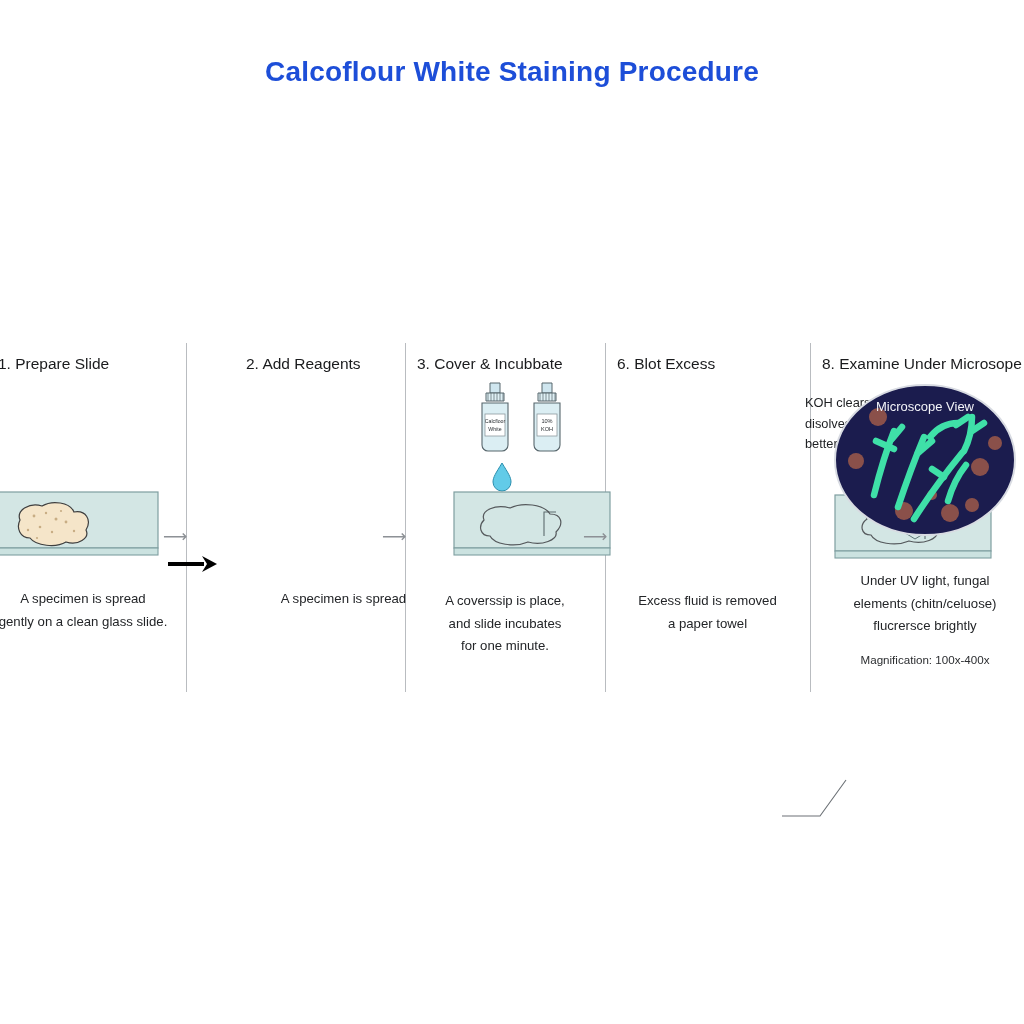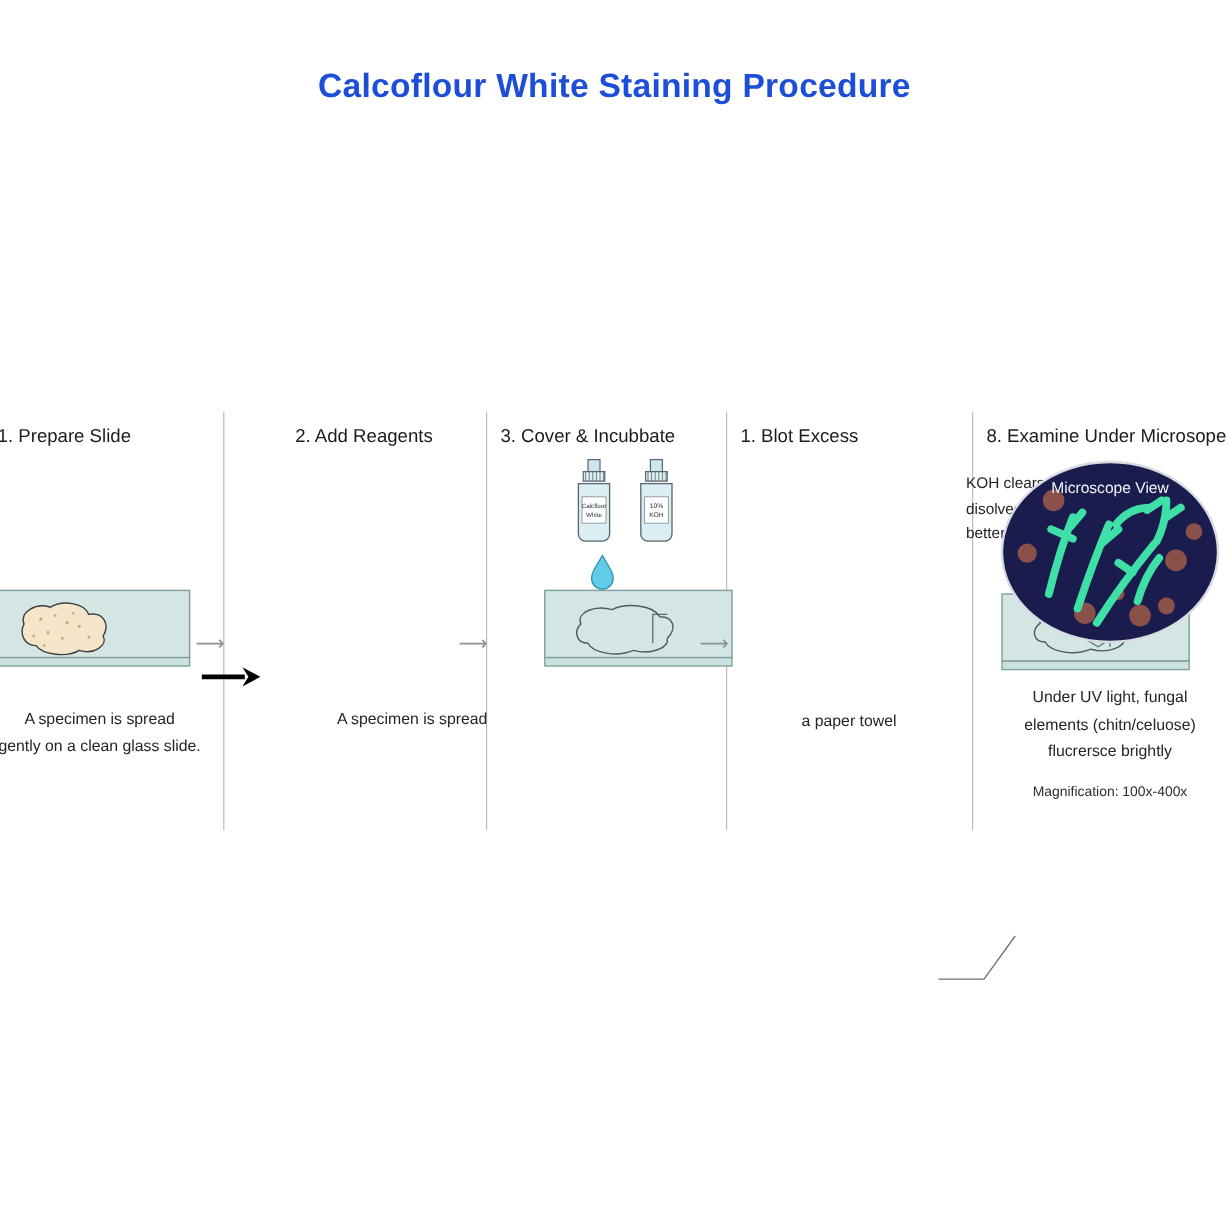--- a/index.html
+++ b/index.html
@@ -301,28 +301,34 @@
         <path d="M92 86 L92 62 L104 62" fill="none" stroke="#5d6b6d" stroke-width="1.1"></path>
         <path d="M34 66 C30 56, 46 50, 60 54 C72 48, 92 50, 98 60 C110 60, 112 70, 104 78
                  C106 86, 90 92, 76 88 C62 94, 42 90, 38 82 C28 82, 26 72, 34 66 Z" fill="none" stroke="#55595c" stroke-width="1.2"></path>
         <path d="M82 16 L134 48 L82 80 L30 48 Z" fill="#cfe7e5" fill-opacity="0.75" stroke="#5f7577" stroke-width="1.2"></path>
         <path d="M82 22 L134 54 L82 86 L30 54 Z" fill="none" stroke="#5f7577" stroke-width="1"></path>
         <line x1="30" y1="48" x2="30" y2="54" stroke="#5f7577" stroke-width="1"></line>
         <line x1="134" y1="48" x2="134" y2="54" stroke="#5f7577" stroke-width="1"></line>
       </svg>
     </div>
 
+    <div class="caption cap3">
+      <div>A coverssip is place,</div>
+      <div>and slide incubates</div>
+      <div>for one minute.</div>
+    </div>
   </div>
 
   <div class="arrow-thin a3">⟶</div>
 
   <div class="step s4">
-    <div class="step-title">1. Blot Excess</div>
+    <div class="step-title">6. Blot Excess</div>
 
     <div class="caption cap4">
+      <div>Excess fluid is removed</div>
       <div>a paper towel</div>
     </div>
   </div>
 
   <svg class="leader" width="70" height="60" viewBox="0 0 70 60">
     <path d="M2 48 L40 48 L66 12" fill="none" stroke="#6c7176" stroke-width="1.1"></path>
   </svg>
 
   <div class="step s5">
     <div class="step-title">8. Examine Under Microsope</div>

